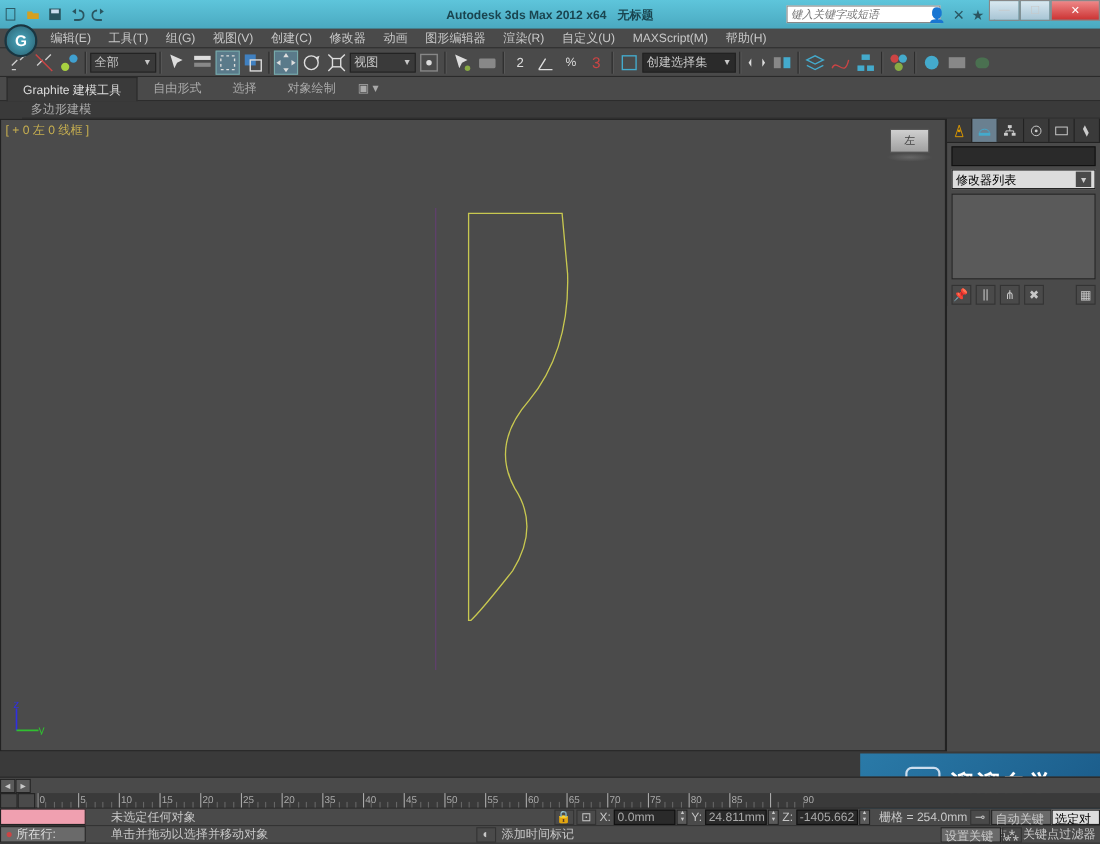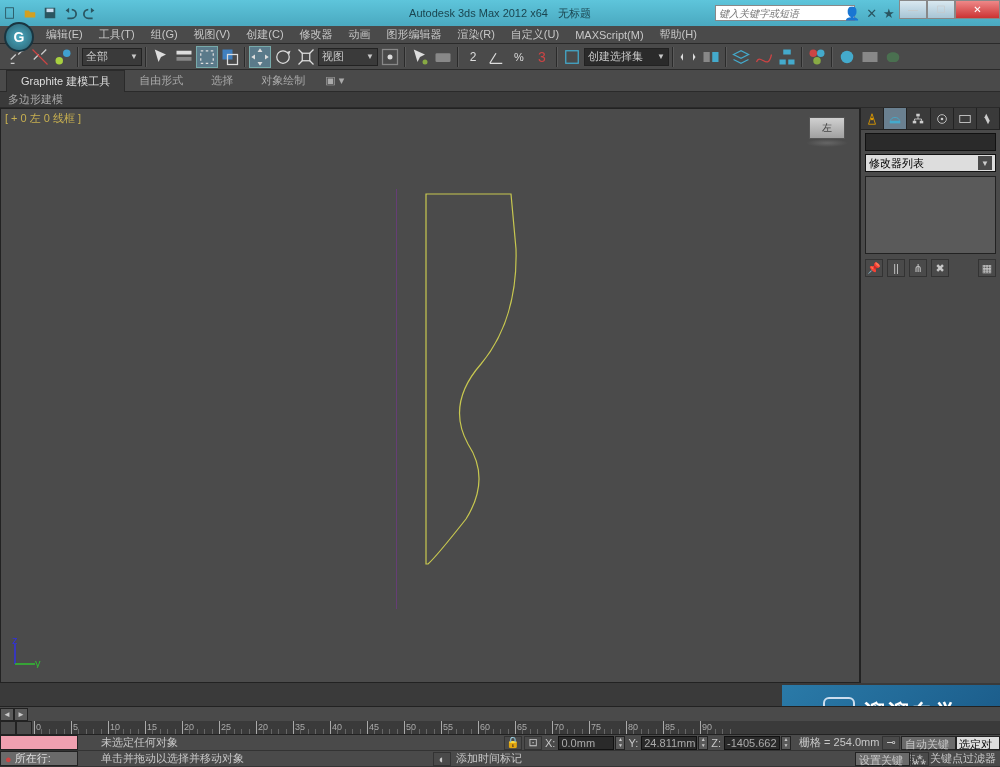--- a/index.html
+++ b/index.html
@@ -2,21 +2,21 @@
 <html><head>
 <meta charset="utf-8">
 <style>
 * { margin:0; padding:0; box-sizing:border-box; font-family:"Microsoft YaHei",SimSun,Arial,sans-serif; font-size:11px; }
 body { width:1000px; height:767px; background:#3a3a3a; color:#c8c8c8; overflow:hidden; position:relative; }
 
 
 .titlebar { height:26px; background:linear-gradient(#5ec5db,#4aa9c0); display:flex; align-items:center; position:relative; }
 .tb-tool { width:20px; height:18px; display:flex; align-items:center; justify-content:center; cursor:pointer; }
 .tb-tool svg { width:14px; height:14px; fill:#2a5560; }
-.tb-title { position:absolute; left:50%; transform:translateX(-50%); color:#1a4550; font-weight:normal; font-size:12px; }
+.tb-title { position:absolute; left:50%; transform:translateX(-50%); color:#1a4550; font-weight:bold; font-size:12px; }
 .tb-search { position:absolute; right:145px; width:140px; height:16px; background:#fff; border:1px solid #888; display:flex; align-items:center; padding:0 3px; }
 .tb-search input { border:none; width:100%; font-size:10px; font-style:italic; color:#888; outline:none; }
 .tb-right-icons { position:absolute; right:92px; display:flex; gap:6px; }
 .tb-right-icons span { font-size:13px; color:#2a5560; cursor:pointer; }
 .winbtns { position:absolute; right:0; top:0; display:flex; height:19px; }
 .winbtn { width:28px; height:19px; border:1px solid #888; display:flex; align-items:center; justify-content:center; font-size:10px; cursor:pointer; }
 .winbtn.min { background:linear-gradient(#d9e8f0,#a8c5d5); }
 .winbtn.max { background:linear-gradient(#d9e8f0,#a8c5d5); }
 .winbtn.cls { width:45px; background:linear-gradient(#e88,#c33); color:#fff; }
 
@@ -33,21 +33,21 @@
 .tsep { width:2px; height:20px; border-left:1px solid #2a2a2a; border-right:1px solid #5a5a5a; margin:0 2px; }
 .tdrop { width:60px; height:18px; background:#3a3a3a; border:1px solid #222; color:#c8c8c8; font-size:10px; padding-left:3px; display:flex; align-items:center; justify-content:space-between; cursor:pointer; }
 .tdrop .arr { font-size:8px; padding-right:3px; }
 .tdrop.wide { width:85px; background:#2a2a2a; }
 
 
 .ribbon { height:22px; background:#4a4a4a; display:flex; align-items:center; padding-left:6px; border-bottom:1px solid #2a2a2a; }
 .rtab { padding:3px 14px; color:#aaa; cursor:pointer; font-size:11px; }
 .rtab.active { background:#3a3a3a; color:#ddd; border:1px solid #2a2a2a; border-bottom:none; }
 .ribbon .tail { margin-left:6px; color:#aaa; cursor:pointer; }
-.subhead { height:16px; background:#3a3a3a; padding-left:8px; border-bottom:1px solid #2a2a2a; color:#aaa; display:flex; align-items:center; }
+.subhead { height:16px; background:#3a3a3a; padding-left:8px; border-bottom:1px solid #2a2a2a; color:#aaa; display:flex; align-items:center;margin-left:20px; }
 
 
 .main { display:flex; height:575px; }
 .viewport { flex:1; background:#4b4b4b; position:relative; border:1px solid #222; }
 .vp-label { position:absolute; top:2px; left:4px; color:#c8b050; font-size:11px; }
 .viewcube { position:absolute; top:8px; right:14px; width:36px; height:28px; }
 .viewcube .cube { width:36px; height:22px; background:linear-gradient(#d0d0d0,#a0a0a0); border:1px solid #555; display:flex; align-items:center; justify-content:center; font-size:10px; color:#444; }
 .viewcube .base { width:42px; height:8px; background:radial-gradient(ellipse,#666,transparent 70%); margin-left:-3px; }
 .axis { position:absolute; bottom:14px; left:10px; width:30px; height:30px; }
 .spline { position:absolute; top:80px; left:395px; }
@@ -542,21 +542,21 @@
         <div class="tick" style="left: 606.8px; height: 6px; top: 8px;"></div>
         <div class="tick" style="left: 614.2px; height: 6px; top: 8px;"></div>
         <div class="tick" style="left: 621.6px; height: 6px; top: 8px;"></div>
         <div class="tick major" style="left: 629px;"></div>
         <div class="ticklbl" style="left: 631px;">85</div>
         <div class="tick" style="left: 636.4px; height: 6px; top: 8px;"></div>
         <div class="tick" style="left: 643.8px; height: 6px; top: 8px;"></div>
         <div class="tick" style="left: 651.2px; height: 6px; top: 8px;"></div>
         <div class="tick" style="left: 658.6px; height: 6px; top: 8px;"></div>
         <div class="tick major" style="left: 666px;"></div>
-        <div class="ticklbl" style="left: 668px;">90</div>
+        <div class="ticklbl" style="left: 696px;">90</div>
         <div class="tick" style="left: 673.4px; height: 6px; top: 8px;"></div>
         <div class="tick" style="left: 680.8px; height: 6px; top: 8px;"></div>
         <div class="tick" style="left: 688.2px; height: 6px; top: 8px;"></div>
         <div class="tick" style="left: 695.6px; height: 6px; top: 8px;"></div>
       </div>
   </div>
   <div class="statusrow">
     <div class="pinkbox"></div>
     <div class="stxt">未选定任何对象</div>
     <div class="sicon">🔒</div>

